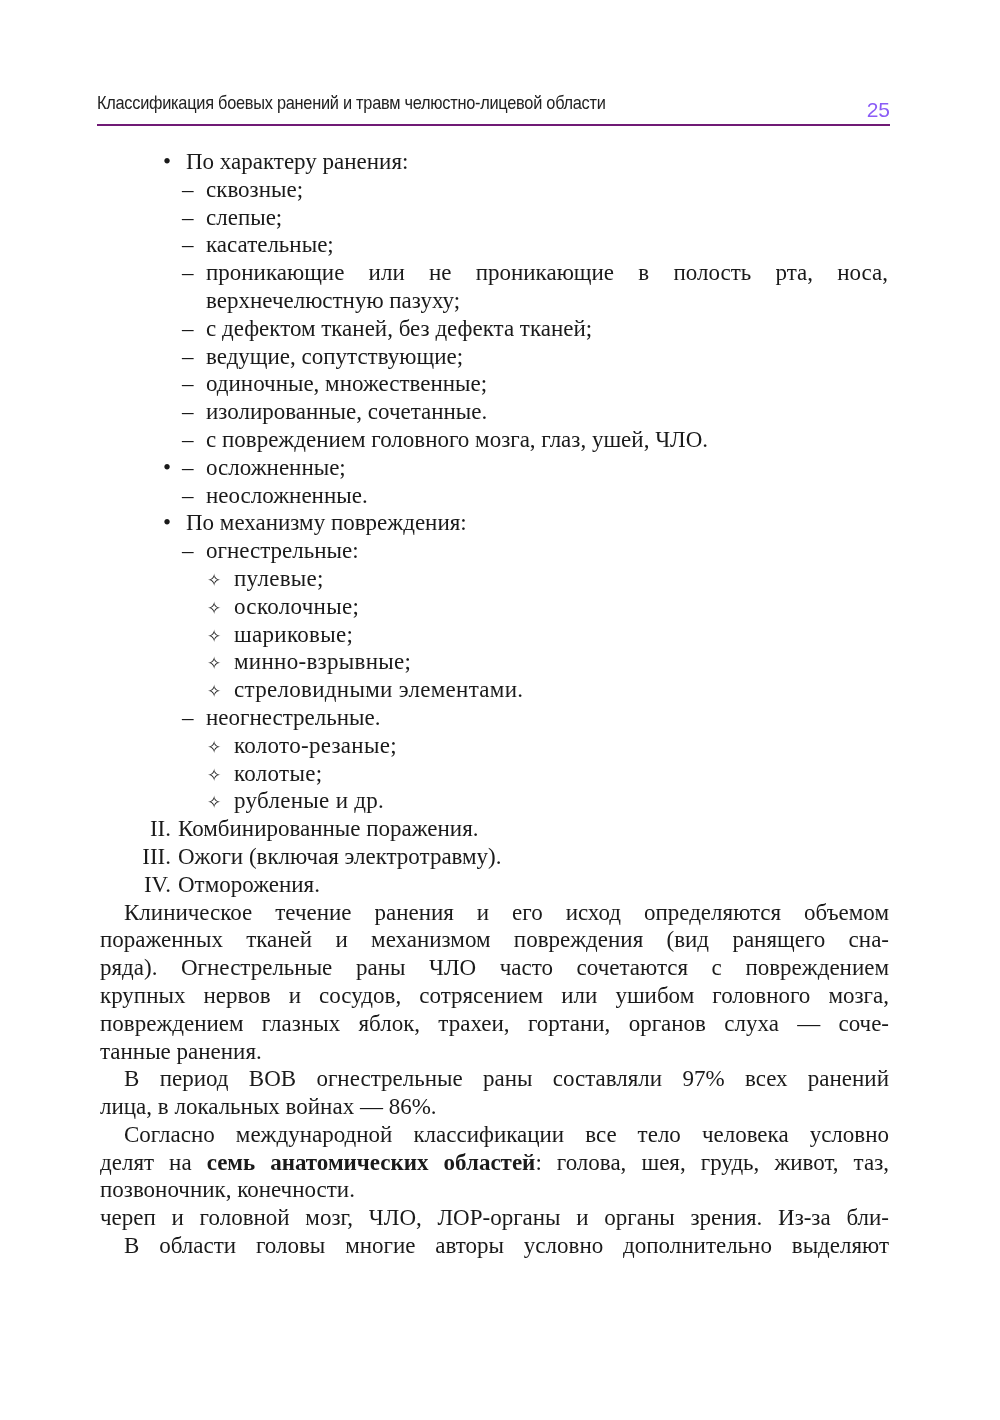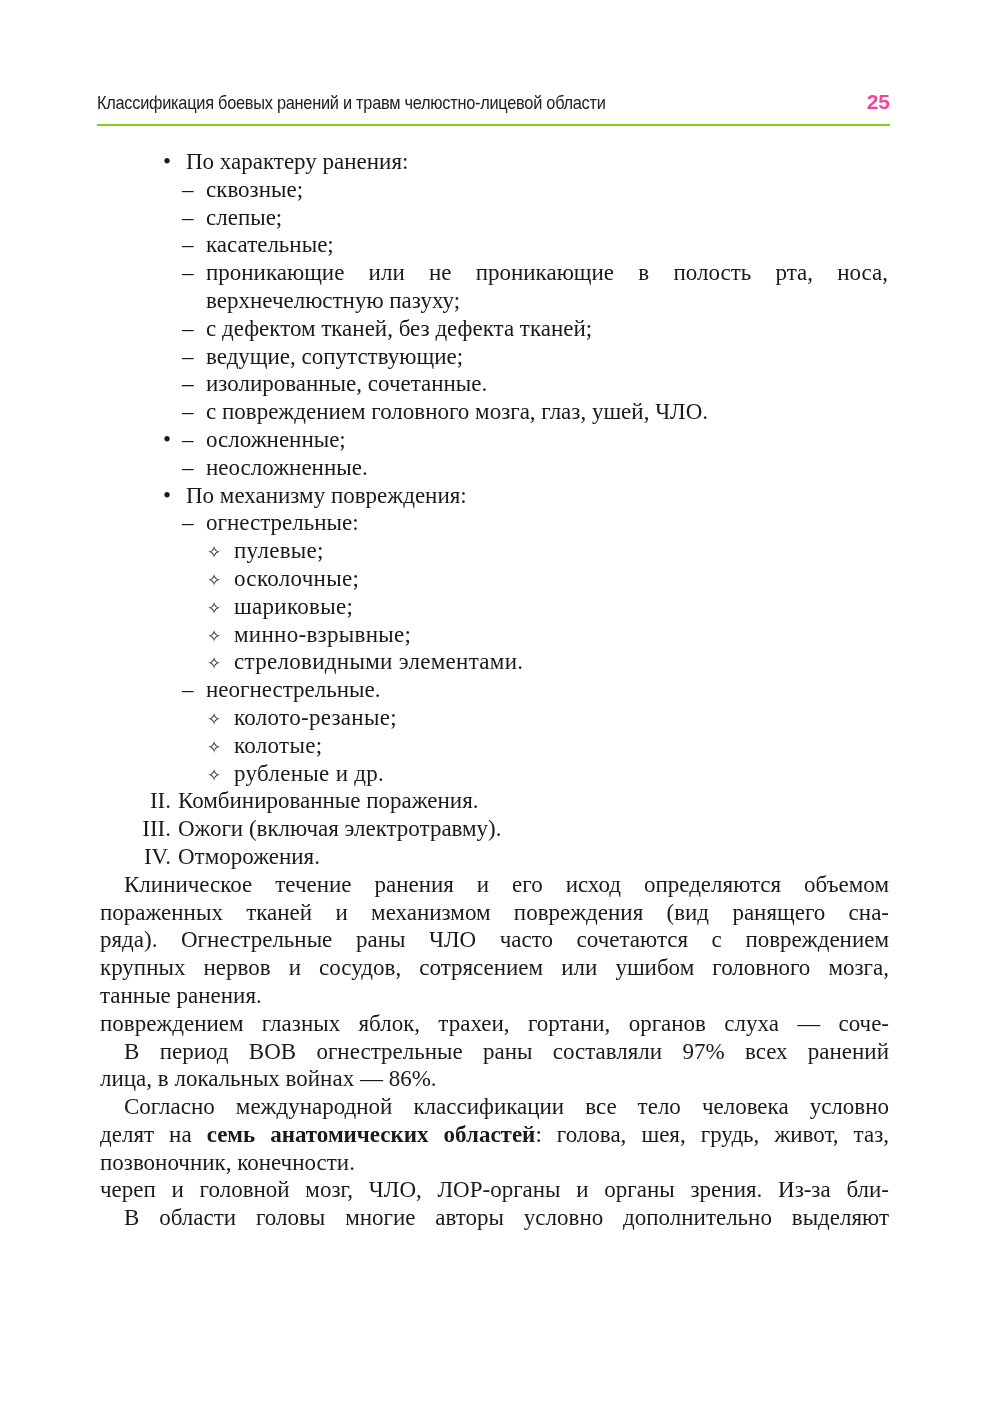--- a/index.html
+++ b/index.html
@@ -1,29 +1,29 @@
 <!DOCTYPE html>
 <html><head>
 <meta charset="utf-8">
 <style>
   html, body { margin: 0; padding: 0; background: #ffffff; }
   body { width: 1000px; height: 1420px; position: relative; overflow: hidden; color: #1a1a1a; }
   .header {
     position: absolute; left: 97px; top: 88px; width: 793px; height: 36px;
-    border-bottom: 2px solid #84cc16;
+    border-bottom: 2px solid #701a75;
     font-family: "Liberation Sans", sans-serif;
   }
   .header .title {
     position: absolute; left: 0; top: 4px;
     font-size: 19px; letter-spacing: -0.3px; transform: scaleX(0.86); transform-origin: left top;
     white-space: nowrap; color: #222;
   }
   .header .pagenum {
-    position: absolute; right: 0; top: 2px;
-    font-size: 21px; font-weight: bold; color: #ec4899;
+    position: absolute; right: 0; top: 10px;
+    font-size: 21px; font-weight: normal; color: #8b5cf6;
   }
   .body {
     position: absolute; left: 124px; top: 148px; width: 764px;
     font-family: "Liberation Serif", serif; font-size: 23px; line-height: 27.8px;
   }
   .line { white-space: nowrap; }
   .bullet { padding-left: 38px; position: relative; }
   .bullet .mark { position: absolute; left: 39px; }
   .bullet .txt { padding-left: 24px; }
   .dash { padding-left: 58px; position: relative; }
@@ -54,21 +54,21 @@
   <div class="line bullet">
     <span class="mark">•</span><span class="txt">По характеру ранения:</span>
   </div>
   <div class="line dash"><span class="mark">–</span><span class="txt">сквозные;</span></div>
   <div class="line dash"><span class="mark">–</span><span class="txt">слепые;</span></div>
   <div class="line dash"><span class="mark">–</span><span class="txt">касательные;</span></div>
   <div class="line dash wrap"><span class="mark">–</span><span class="txt">проникающие или не проникающие в полость рта, носа,</span></div>
   <div class="line txt2" style="padding-left:82px">верхнечелюстную пазуху;</div>
   <div class="line dash"><span class="mark">–</span><span class="txt">с дефектом тканей, без дефекта тканей;</span></div>
   <div class="line dash"><span class="mark">–</span><span class="txt">ведущие, сопутствующие;</span></div>
-  <div class="line dash"><span class="mark">–</span></div>
+  <div class="line dash"><span class="mark">–</span><span class="txt">одиночные, множественные;</span></div>
   <div class="line dash"><span class="mark">–</span><span class="txt">изолированные, сочетанные.</span></div>
   <div class="line dash"><span class="mark">–</span><span class="txt">с повреждением головного мозга, глаз, ушей, ЧЛО.</span></div>
 
   <div class="line bullet">
     <span class="mark">•</span>
   </div>
   <div class="line dash"><span class="mark">–</span><span class="txt">осложненные;</span></div>
   <div class="line dash"><span class="mark">–</span><span class="txt">неосложненные.</span></div>
 
   <div class="line bullet">
@@ -87,22 +87,22 @@
 
   <div class="line roman"><span class="num">II.</span><span class="txt">Комбинированные поражения.</span></div>
   <div class="line roman"><span class="num">III.</span><span class="txt">Ожоги (включая электротравму).</span></div>
   <div class="line roman"><span class="num">IV.</span><span class="txt">Отморожения.</span></div>
 
   <div>
     <div class="para first">Клиническое течение ранения и его исход определяются объемом</div>
     <div class="para">пораженных тканей и механизмом повреждения (вид ранящего сна-</div>
     <div class="para">ряда). Огнестрельные раны ЧЛО часто сочетаются с повреждением</div>
     <div class="para">крупных нервов и сосудов, сотрясением или ушибом головного мозга,</div>
+    <div class="para">повреждением глазных яблок, трахеи, гортани, органов слуха — соче-</div>
     <div class="para last">танные ранения.</div>
-    <div class="para">повреждением глазных яблок, трахеи, гортани, органов слуха — соче-</div>
   </div>
 
   <div>
     <div class="para first">В период ВОВ огнестрельные раны составляли 97% всех ранений</div>
     <div class="para last">лица, в локальных войнах — 86%.</div>
   </div>
 
   <div>
     <div class="para first">Согласно международной классификации все тело человека условно</div>
     <div class="para"><span>делят на </span><b>семь анатомических областей</b><span>: голова, шея, грудь, живот, таз,</span></div>

